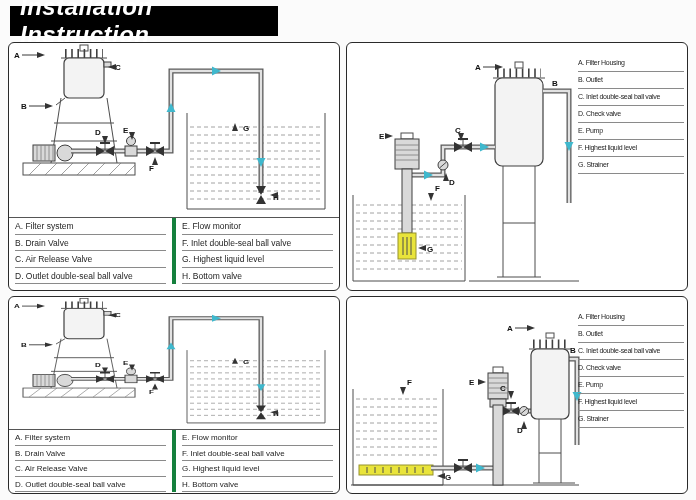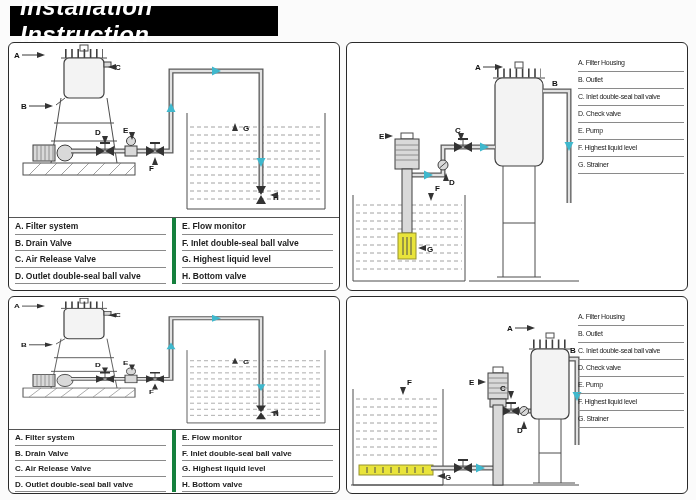--- a/index.html
+++ b/index.html
@@ -18,21 +18,21 @@
   .panel {
     position:absolute; background:#fff;
     border:1.5px solid #2a2a2a; border-radius:6px; overflow:hidden;
   }
   #panel1 { left:8px;   top:42px;  width:332px; height:249px; }
   #panel2 { left:346px; top:42px;  width:342px; height:249px; }
   #panel3 { left:8px;   top:296px; width:332px; height:198px; }
   #panel4 { left:346px; top:296px; width:342px; height:198px; }
 
   
-  .legend-2col { display:flex; border-top:1px solid #555;font-weight:bold; }
+  .legend-2col { display:flex; border-top:1px solid #555; }
   .lcol { flex:1; padding:0 6px; }
   .lcol-right { border-left:4px solid #15803d; }
   .legend-2col .li {
     font-size:8.5px; color:#1d1d1d; height:16.5px; line-height:16.5px;
     border-bottom:1px solid #8a8a8a; white-space:nowrap; overflow:hidden;
   }
   .legend-2col.compact .li { height:15.5px; line-height:15.5px; font-size:8px; }
 
   
   .legend-side { position:absolute; top:12px; right:3px; width:106px; }

